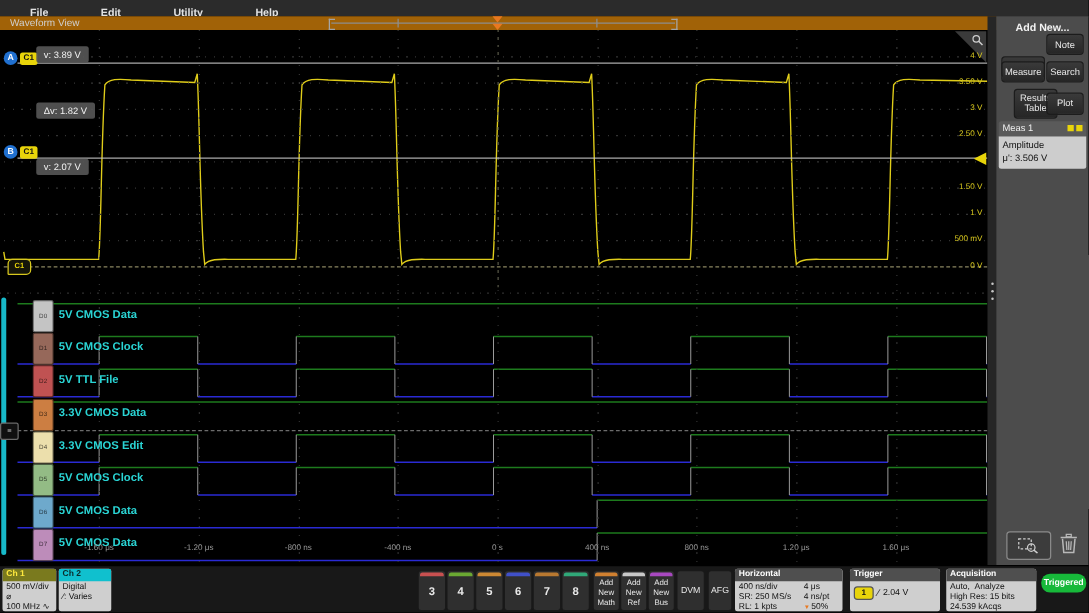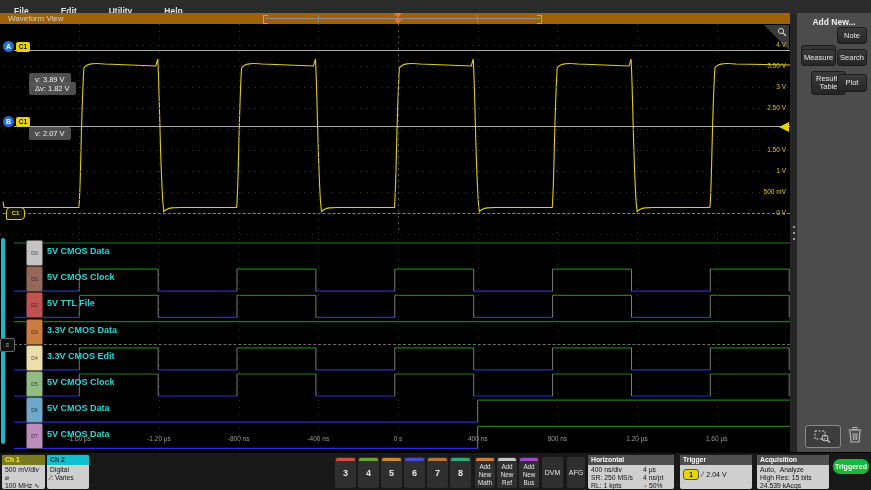--- a/index.html
+++ b/index.html
@@ -1,20 +1,20 @@
 <!DOCTYPE html>
 <html><head>
 <meta charset="utf-8">
 <style>
   html,body{margin:0;padding:0;background:#000;}
   #app{position:relative;width:871px;height:490px;background:#111;overflow:hidden;
        font-family:"Liberation Sans",sans-serif;-webkit-font-smoothing:antialiased;}
   
   #menubar{position:absolute;left:0;top:0;width:871px;height:13px;background:#2b2b2b;border-bottom:1px solid #1a1a1a;}
-  .menu-item{display:inline-block;margin-left:14px;margin-right:18px;font-size:8.5px;font-weight:bold;color:#e3e3e3;line-height:13px;cursor:default;}
+  .menu-item{display:inline-block;margin-left:24px;margin-right:18px;font-size:8.5px;font-weight:bold;color:#e3e3e3;line-height:13px;cursor:default;}
   
   #wf{position:absolute;left:0;top:13px;width:797px;height:439px;background:#000;}
   #wfheader{position:absolute;left:0;top:0;width:797px;height:11px;background:#a16207;}
   #wftitle{position:absolute;left:8px;top:1px;font-size:8px;color:#cfcfcf;}
   
   #ovbar{position:absolute;left:265px;top:5px;width:275px;height:1px;background:#8d8d8d;}
   .ovbracket{position:absolute;top:2px;width:4px;height:7px;border:1px solid #a5a5a5;}
   .ovtick{position:absolute;top:2px;width:1px;height:7px;background:#8d8d8d;}
   .ovtri{position:absolute;width:0;height:0;border-left:4px solid transparent;border-right:4px solid transparent;border-top:5px solid #e87820;}
   
@@ -134,21 +134,21 @@
         <div class="vgrid" style="left: 159px;"></div>
         <div class="vgrid" style="left: 79.3px;"></div>
       <svg id="asvg" width="790" height="206">
         <path id="apath" fill="none" stroke-width="1.1" d="M3,177.5 L4,183.5 L78.9,183.5 C80.9,163.54 80.9,91.96000000000001 83.9,43.96000000000001 C86.9,38.96000000000001 94.9,38.96000000000001 104.9,39.96000000000001 L155.8,41.96000000000001 L157.8,34.96000000000001 C159.8,76.96000000000001 159.8,128.54 162.8,177.54 L163.8,187.54 C167.8,182.54 177.8,183.5 185.8,183.5 L236.6,183.5 C238.6,163.54 238.6,91.96000000000001 241.6,43.96000000000001 C244.6,38.96000000000001 252.6,38.96000000000001 262.6,39.96000000000001 L313.5,41.96000000000001 L315.5,34.96000000000001 C317.5,76.96000000000001 317.5,128.54 320.5,177.54 L321.5,187.54 C325.5,182.54 335.5,183.5 343.5,183.5 L394.4,183.5 C396.4,163.54 396.4,91.96000000000001 399.4,43.96000000000001 C402.4,38.96000000000001 410.4,38.96000000000001 420.4,39.96000000000001 L471.3,41.96000000000001 L473.3,34.96000000000001 C475.3,76.96000000000001 475.3,128.54 478.3,177.54 L479.3,187.54 C483.3,182.54 493.3,183.5 501.3,183.5 L552.2,183.5 C554.2,163.54 554.2,91.96000000000001 557.2,43.96000000000001 C560.2,38.96000000000001 568.2,38.96000000000001 578.2,39.96000000000001 L629.1,41.96000000000001 L631.1,34.96000000000001 C633.1,76.96000000000001 633.1,128.54 636.1,177.54 L637.1,187.54 C641.1,182.54 651.1,183.5 659.1,183.5 L709.9,183.5 C711.9,163.54 711.9,91.96000000000001 714.9,43.96000000000001 C717.9,38.96000000000001 725.9,38.96000000000001 735.9,39.96000000000001 L790,40.96000000000001" stroke="#e0cd1a"></path>
       </svg>
       <div id="cursorA" class="cursorline" style="top: 25.6px;"></div>
       <div id="cursorB" class="cursorline" style="top: 102.1px;"></div>
 
       <div class="cbadge" id="abadge" style="left: 3px; top: 16.62px;">A</div>
       <div class="chbadge" id="ach" style="left: 16px; top: 17.62px;">C1</div>
-      <div class="readout" id="aread" style="left: 29px; top: 12.62px; margin-top: 36px;">v: 3.89 V</div>
+      <div class="readout" id="aread" style="left: 29px; top: 12.62px;">v: 3.89 V</div>
       <div class="readout" id="dread" style="left: 29px; top: 57.62px;">Δv: 1.82 V</div>
       <div class="cbadge" id="bbadge" style="left: 3px; top: 92.06px;">B</div>
       <div class="chbadge" id="bch" style="left: 16px; top: 93.06px;">C1</div>
       <div class="readout" id="bread" style="left: 29px; top: 103.06px;">v: 2.07 V</div>
 
       <div id="gndline"></div>
       <div id="gndbadge">C1</div>
       <div id="trigarrow" style="top: 98.3px;"></div>
 
       <div id="zoomcorner"></div>
@@ -239,20 +239,31 @@
   <div id="sidebar">
     <div id="sidebar-title">Add New...</div>
     <div id="sidebar-buttons">
         <div class="sbtn" style="left: 4px; top: 32px; width: 33px; height: 15px;">Cursors</div>
         <div class="sbtn" style="left: 40px; top: 14px; width: 28px; height: 15px;">Note</div>
         <div class="sbtn" style="left: 4px; top: 36px; width: 33px; height: 15px;">Measure</div>
         <div class="sbtn" style="left: 40px; top: 36px; width: 28px; height: 15px;">Search</div>
         <div class="sbtn" style="left: 14px; top: 58px; width: 33px; height: 22px;">Results Table</div>
         <div class="sbtn" style="left: 40px; top: 61px; width: 28px; height: 16px;">Plot</div>
       </div>
+    <div id="meas">
+      <div id="meas-header">
+        <span>Meas 1</span>
+        <span class="meas-sq" style="right:10px;"></span>
+        <span class="meas-sq" style="right:3px;"></span>
+      </div>
+      <div id="meas-body">
+        <div>Amplitude</div>
+        <div>μ': 3.506 V</div>
+      </div>
+    </div>
     <div id="zoombtn">
       <svg width="18" height="13" viewBox="0 0 18 13">
         <rect x="1" y="1" width="10" height="8" fill="none" stroke="#cfcfcf" stroke-width="1" stroke-dasharray="2 1.5"></rect>
         <circle cx="11" cy="8" r="3" fill="none" stroke="#cfcfcf" stroke-width="1"></circle>
         <line x1="13" y1="10" x2="16" y2="12.5" stroke="#cfcfcf" stroke-width="1.2"></line>
       </svg>
     </div>
     <div id="trashbtn">
       <svg width="16" height="18" viewBox="0 0 16 18">
         <path d="M3 5 L4 16 L12 16 L13 5" fill="none" stroke="#b8b8b8" stroke-width="1.2"></path>

